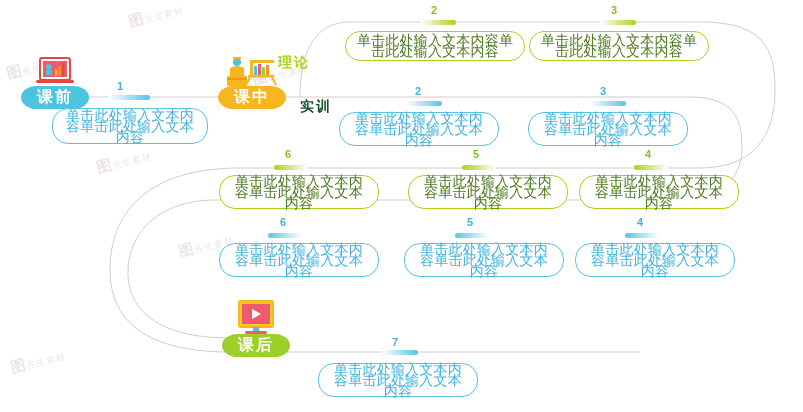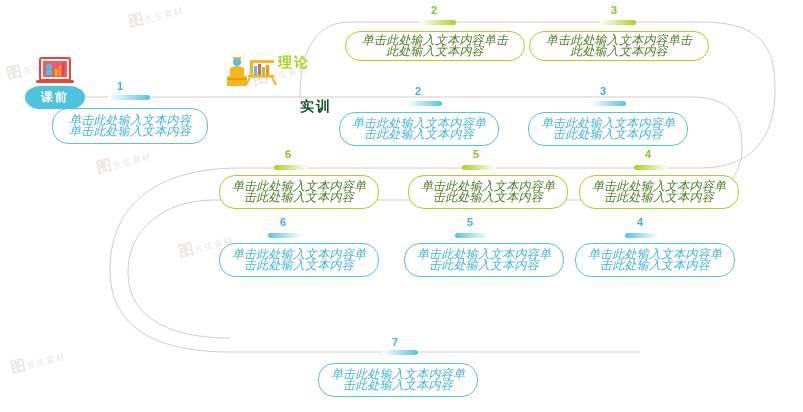--- a/index.html
+++ b/index.html
@@ -28,21 +28,21 @@
   }
   .wm .big{font-size:15px;font-weight:bold;}
 
   
   .stage-node{position:absolute;width:92px;text-align:center;}
   .stage-pill{
     display:inline-block;
     padding:4px 16px 5px 16px;
     border-radius:22px/16px;
     color:#ffffff;
-    font-size:12px;
+    font-size:16px;
     font-weight:bold;
     letter-spacing:2px;
     line-height:14px;
   }
   .icon-box{height:40px;display:flex;align-items:flex-end;justify-content:center;margin-bottom:-6px;}
 
   
   .branch-label{
     position:absolute;
     font-size:14px;
@@ -66,29 +66,28 @@
   }
 
   
   .bubble{
     position:absolute;
     box-sizing:border-box;
     border:1px solid #57c4e5;
     border-radius:16px;
     background:#ffffff;
     color:#3fb3dd;
-    font-size:12px;
+    font-size:14px;
     line-height:11px;
     letter-spacing:.2px;
     text-align:center;
     display:flex;
     align-items:center;
     justify-content:center;
     padding:3px 10px;
-    font-style:italic;
   }
   .bubble.green{border-color:#a8d418;color:#4b7a1e;}
   .bubble.blue{border-color:#57c4e5;color:#3fb3dd;}
 </style>
 </head>
 <body>
 
 <div id="stage">
 
   <svg id="wires" viewBox="0 0 803 412">
@@ -167,22 +166,35 @@
         <rect x="42" y="11" width="3" height="10" fill="#f7931e"></rect>
         <rect x="24" y="21" width="26" height="2.5" fill="#f7b520"></rect>
         <path d="M26 23.5 L22 31 M48 23.5 L52 31" stroke="#f7b520" stroke-width="2" fill="none"></path>
         <circle cx="13" cy="8" r="4" fill="#4ec3e0"></circle>
         <path d="M9 5 h8 v-2 h-8 z" fill="#f7b520"></path>
         <path d="M6 14 q7 -4 14 0 v10 h-14 z" fill="#f7b520"></path>
         <rect x="3" y="22" width="20" height="10" rx="1" fill="#f7b520"></rect>
         <rect x="3" y="24" width="20" height="2" fill="#e89a10"></rect>
       </svg>
     </div>
-  </div>
-
+    <span class="stage-pill" style="background:#f7b520;">课中</span>
+  </div>
+
+  <div class="stage-node" style="left:210px;top:300px;">
+    <div class="icon-box">
+      <svg width="50" height="40" viewBox="0 0 50 40">
+        <rect x="8" y="1" width="34" height="26" rx="2" fill="#f7c81f" stroke="#f7b520" stroke-width="2"></rect>
+        <rect x="11" y="4" width="28" height="20" fill="#ef5b6e"></rect>
+        <path d="M21 9 L30 14 L21 19 Z" fill="#ffffff"></path>
+        <rect x="22" y="27" width="6" height="5" fill="#4ec3e0"></rect>
+        <rect x="14" y="31" width="22" height="3" rx="1.5" fill="#ef5b6e"></rect>
+      </svg>
+    </div>
+    <span class="stage-pill" style="background:#9ccf27;">课后</span>
+  </div>
 
   <div class="branch-label" style="left:278px;top:54px;color:#a8d418;">理论</div>
   <div class="branch-label" style="left:300px;top:98px;color:#14532d;">实训</div>
 
   <div class="step-num" style="left:100px;top:80px;color:#3fb3dd;">1</div>
   <div class="rail-tick" style="left:108px;top:95px;width:42px;background:linear-gradient(90deg,#ffffff,#57c4e5);"></div>
   <div class="bubble blue" style="left:52px;top:108px;width:156px;height:36px;">单击此处输入文本内容单击此处输入文本内容</div>
 
   <div class="step-num" style="left:414px;top:4px;color:#8cc21c;">2</div>
   <div class="rail-tick" style="left:420px;top:20px;width:36px;background:linear-gradient(90deg,#ffffff,#a8d418);"></div>

